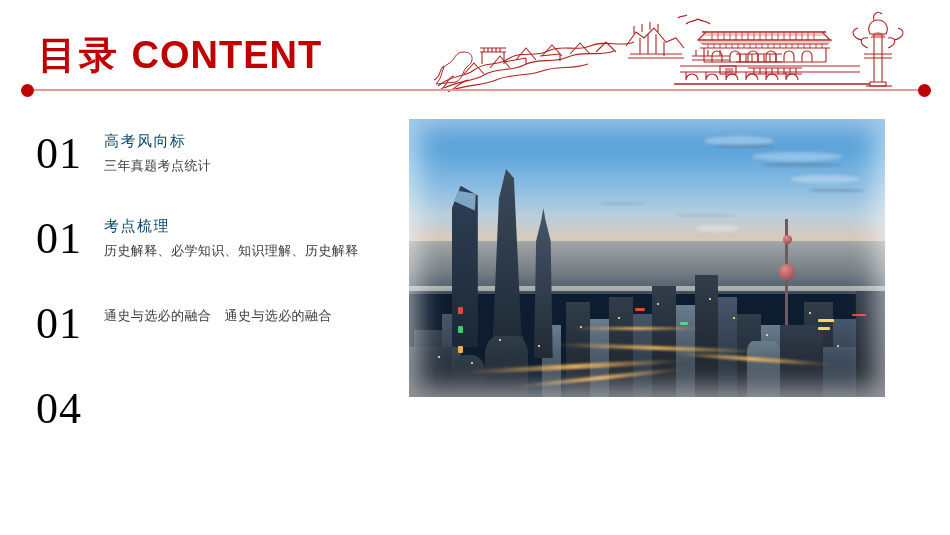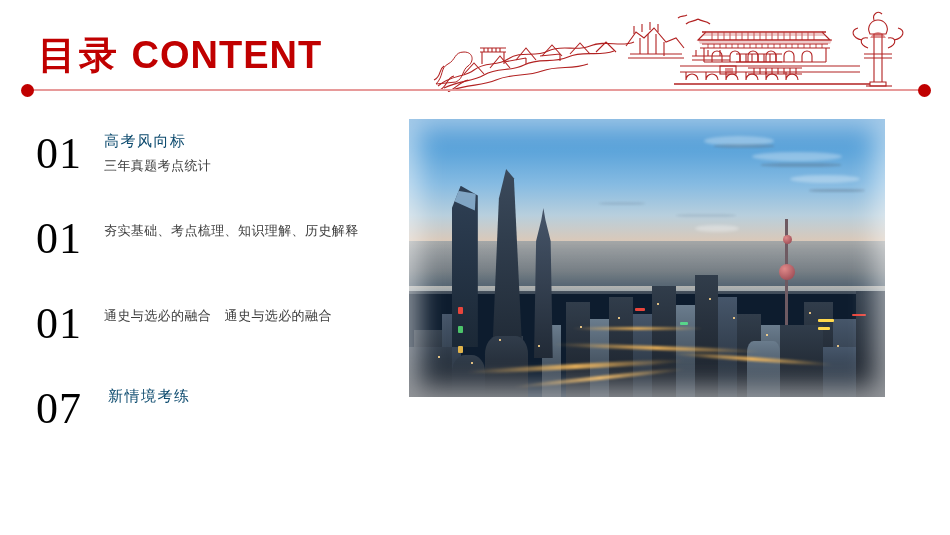--- a/index.html
+++ b/index.html
@@ -334,35 +334,35 @@
       <div class="toc-num">01</div>
       <div class="toc-text">
         <div class="toc-heading">高考风向标</div>
         <div class="toc-sub">三年真题考点统计</div>
       </div>
     </div>
 
     <div class="toc-item">
       <div class="toc-num">01</div>
       <div class="toc-text">
-        <div class="toc-sub">夯实基础、考点梳理、知识理解、历史解释</div>
+        <div class="toc-heading">考点梳理</div>
+        <div class="toc-sub">历史解释、必学知识、知识理解、历史解释</div>
       </div>
     </div>
 
     <div class="toc-item">
       <div class="toc-num">01</div>
       <div class="toc-text">
         <div class="toc-sub">通史与选必的融合　通史与选必的融合</div>
       </div>
     </div>
 
     <div class="toc-item indented">
-      <div class="toc-num">07</div>
+      <div class="toc-num">04</div>
       <div class="toc-text">
-        <div class="toc-heading">新情境考练</div>
       </div>
     </div>
 
   </div>
 
   <div class="photo-frame">
     <div class="photo">
       <div class="photo-inner">
         <div class="sky"></div>
         <div class="haze"></div>

